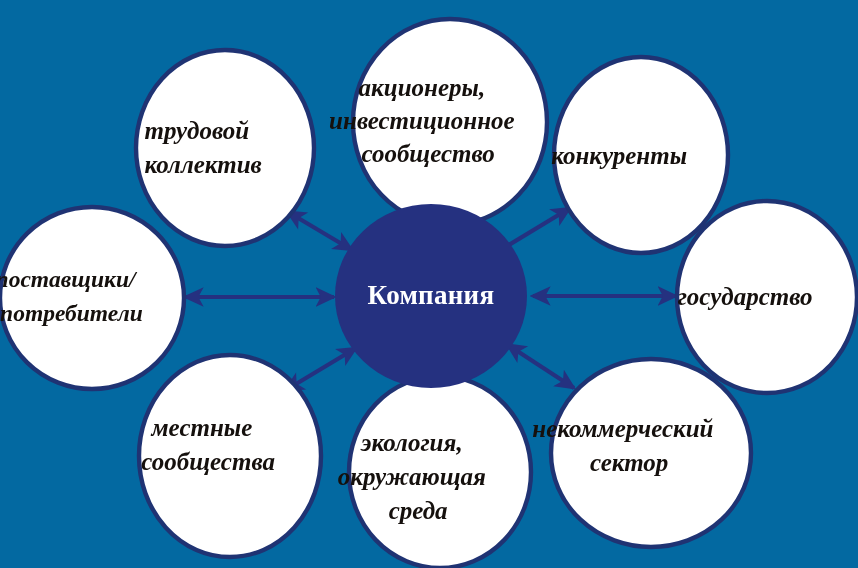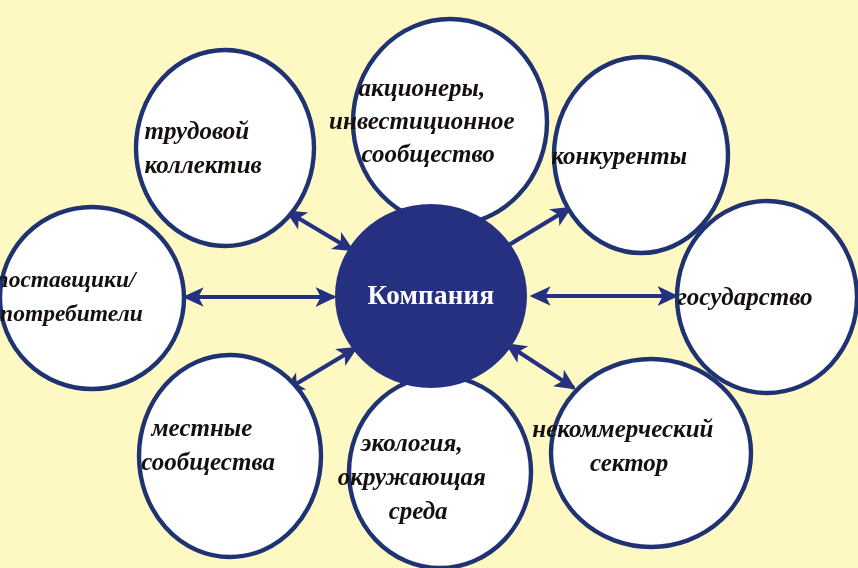--- a/index.html
+++ b/index.html
@@ -10,21 +10,21 @@
   body {
     width: 858px;
     height: 568px;
     overflow: hidden;
     font-family: "Liberation Serif", "DejaVu Serif", serif;
   }
   #diagram-root {
     position: relative;
     width: 858px;
     height: 568px;
-    background: #fef9c3;
+    background: #0369a1;
   }
   svg#stakeholder-svg {
     display: block;
     width: 858px;
     height: 568px;
   }
   .node-ellipse {
     fill: #ffffff;
     stroke: #1f3373;
     stroke-width: 4.4;

